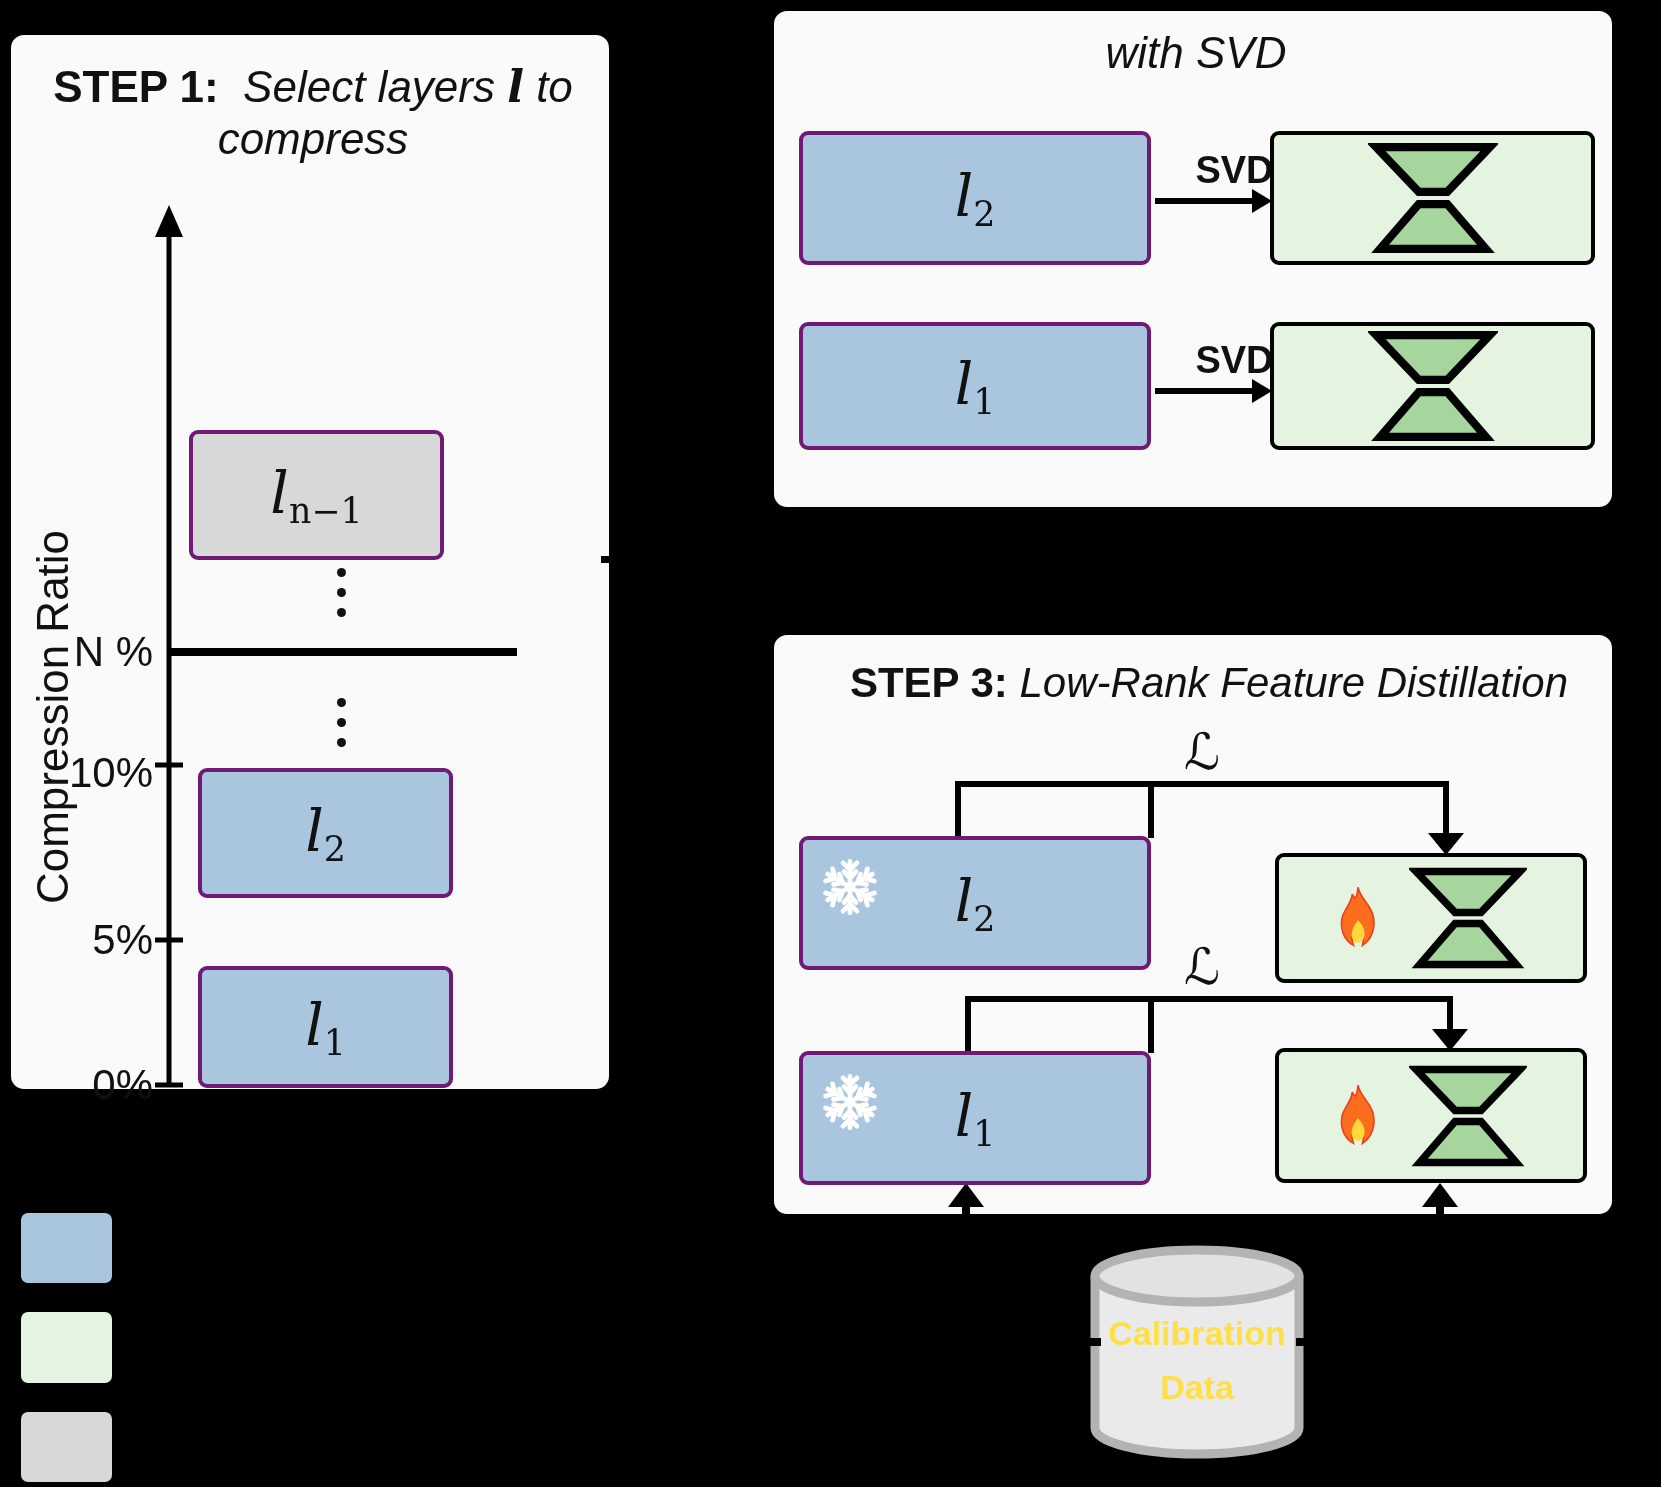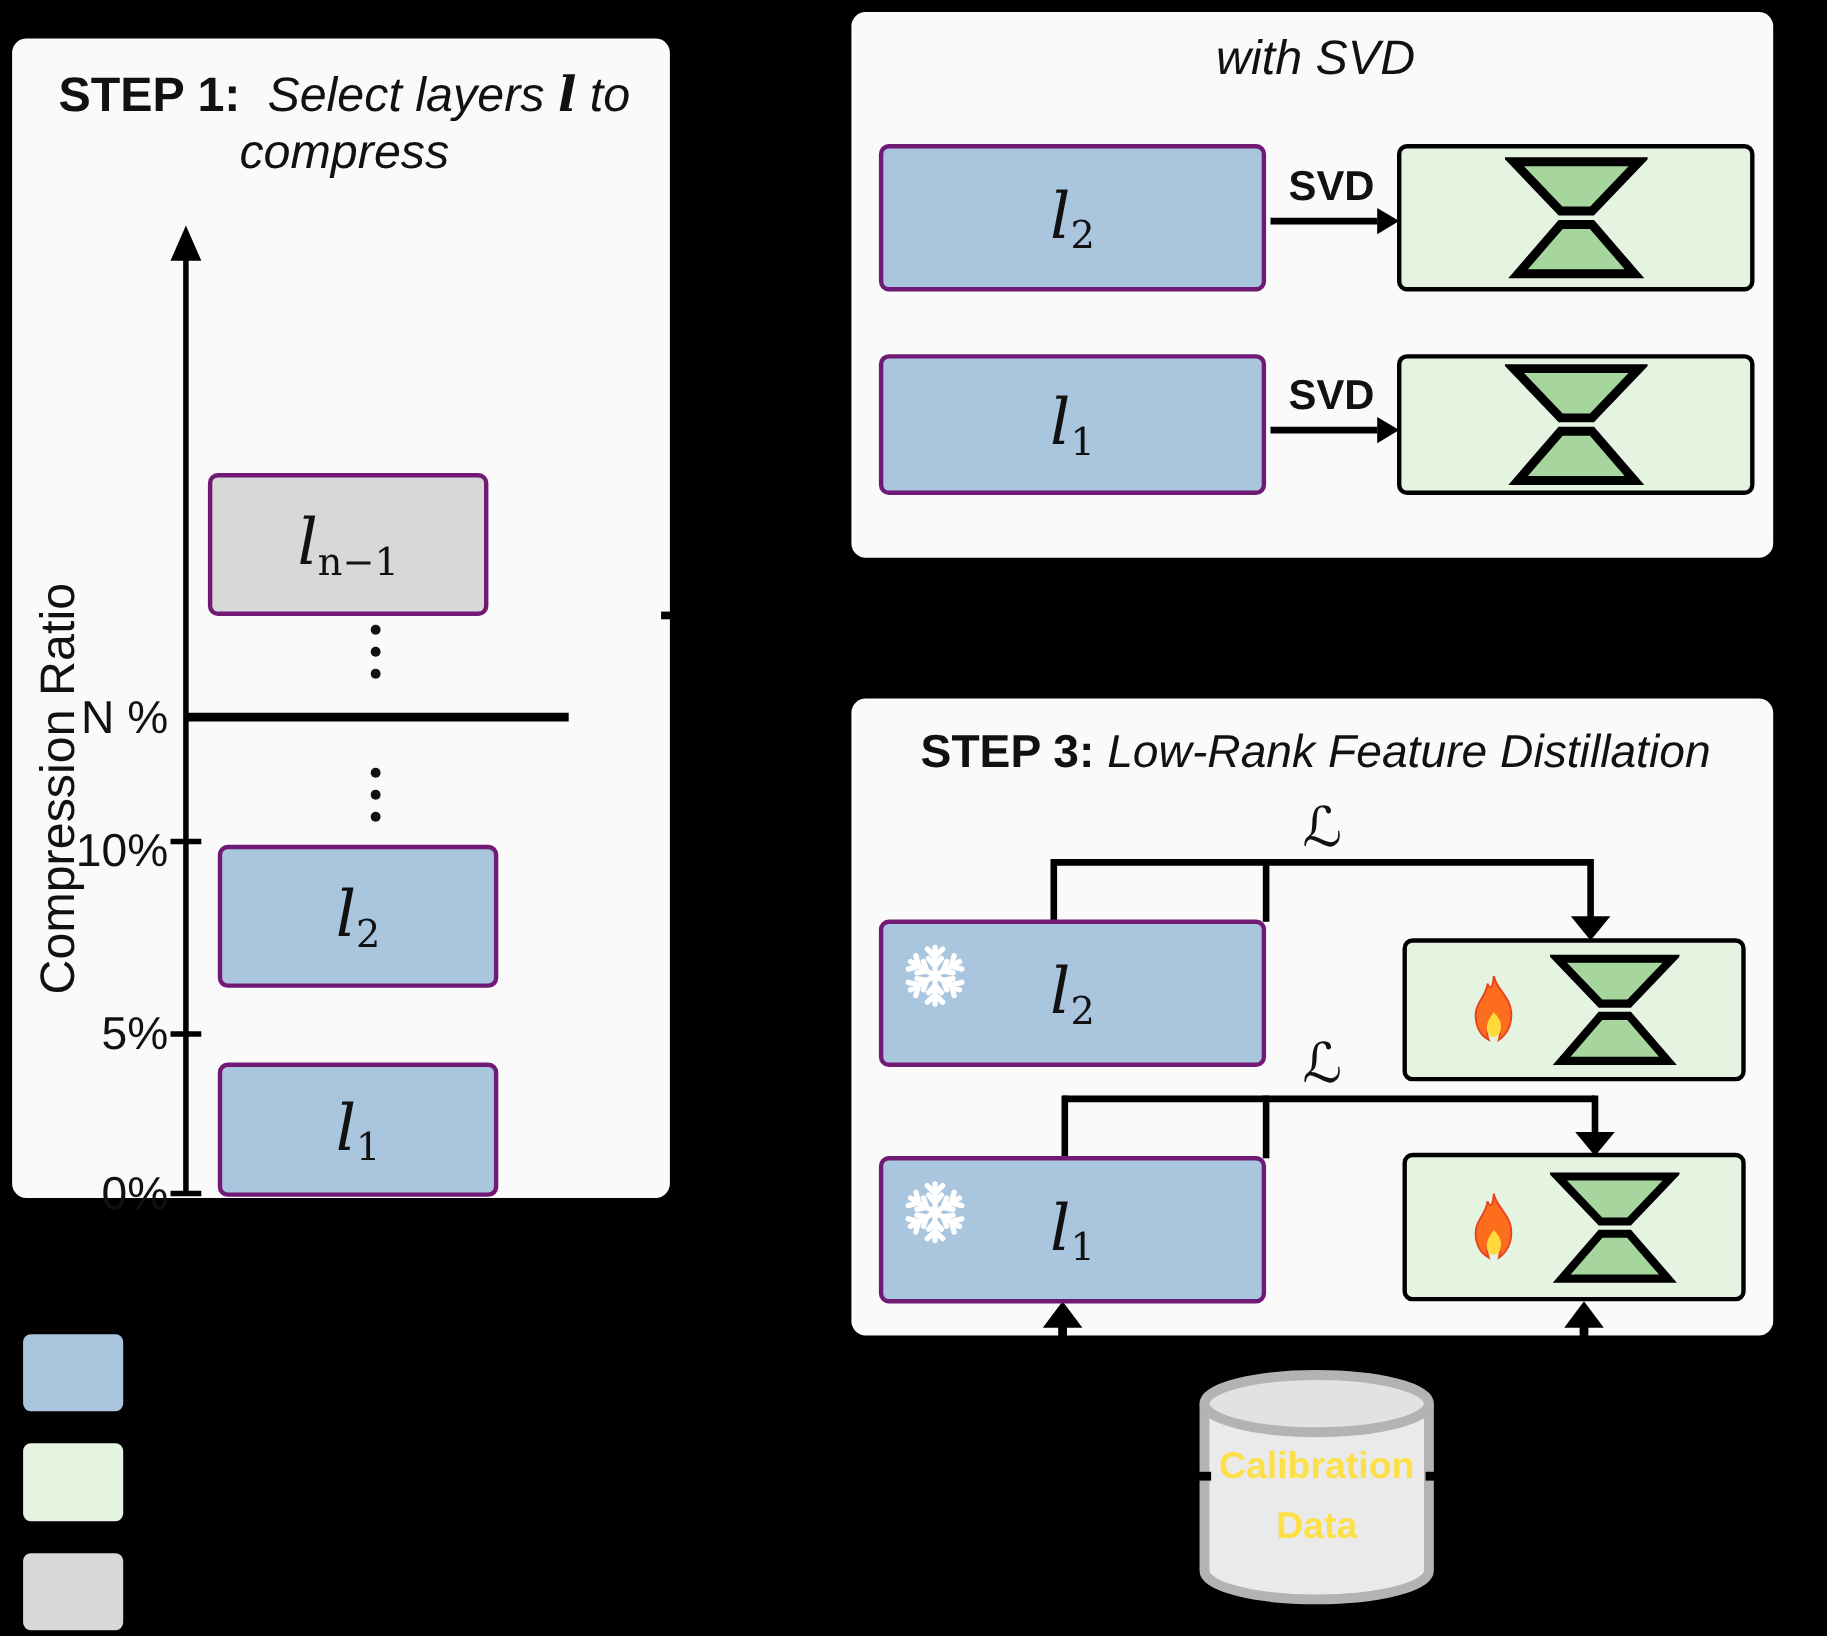--- a/index.html
+++ b/index.html
@@ -14,21 +14,21 @@
   .layerbox{position:absolute;border:4px solid #701a75;border-radius:9px;box-sizing:border-box;
             display:flex;align-items:center;justify-content:center;}
   .fill-blue{background:#aac6de;}
   .fill-gray{background:#d8d8d8;}
   .lyr-label{font-family:"DejaVu Serif",serif;font-style:italic;font-size:58px;color:#111;}
   .lyr-label .sub{font-size:0.60em;font-style:normal;font-family:"DejaVu Serif",serif;vertical-align:-0.28em;}
   .ticklabel{position:absolute;width:118px;text-align:right;font-size:42px;line-height:48px;}
   .ylabel{position:absolute;font-size:44px;text-align:center;transform:rotate(-90deg);}
   .dotcol{position:absolute;display:flex;flex-direction:column;gap:11px;align-items:center;}
   .dot{width:9px;height:9px;border-radius:50%;background:#111;}
-  .svdlabel{position:absolute;text-align:center;font-weight:bold;font-size:38px;}
+  .svdlabel{position:absolute;text-align:center;font-weight:bold;font-size:38px;margin-left:24px;}
   .losslabel{position:absolute;text-align:center;font-size:50px;font-style:italic;
              font-family:"DejaVu Sans",sans-serif;}
   .greenbox{position:absolute;border:4px solid #000;border-radius:9px;box-sizing:border-box;
             background:#e5f3e1;display:flex;align-items:center;justify-content:center;gap:28px;}
   .swatch{position:absolute;width:91px;border-radius:7px;}
   .cyl-text{position:absolute;text-align:center;font-weight:bold;font-size:34px;line-height:54px;color:#fde047;}
   .stub{position:absolute;background:#000;}
   svg{display:block;}
 </style>
 </head>
@@ -136,21 +136,21 @@
 
     <svg class="abs" style="left:0;top:0;" width="844" height="502" viewBox="0 0 844 502">
       <line x1="381" y1="190" x2="478" y2="190" stroke="#000" stroke-width="6"></line>
       <polygon points="478,178 478,202 498,190" fill="#000"></polygon>
       <line x1="381" y1="380" x2="478" y2="380" stroke="#000" stroke-width="6"></line>
       <polygon points="478,368 478,392 498,380" fill="#000"></polygon>
     </svg>
   </div>
 
   <div class="panel" style="left:771px;top:632px;width:844px;height:585px;">
-    <div class="abs ttl" style="left:0;top:22px;width:844px;font-size:42px;">
+    <div class="abs ttl" style="left:0;top:22px;width:844px;font-size:42px;padding-left:13px;">
       <b>STEP 3:</b>&nbsp;<i>Low-Rank Feature Distillation</i>
     </div>
 
     <svg class="abs" style="left:0;top:0;" width="844" height="585" viewBox="0 0 844 585">
 
       <line x1="182" y1="149" x2="672" y2="149" stroke="#000" stroke-width="6"></line>
       <line x1="184" y1="146" x2="184" y2="203" stroke="#000" stroke-width="6"></line>
       <line x1="377" y1="146" x2="377" y2="203" stroke="#000" stroke-width="6"></line>
       <line x1="672" y1="146" x2="672" y2="200" stroke="#000" stroke-width="6"></line>
       <polygon points="654,198 690,198 672,220" fill="#000"></polygon>

